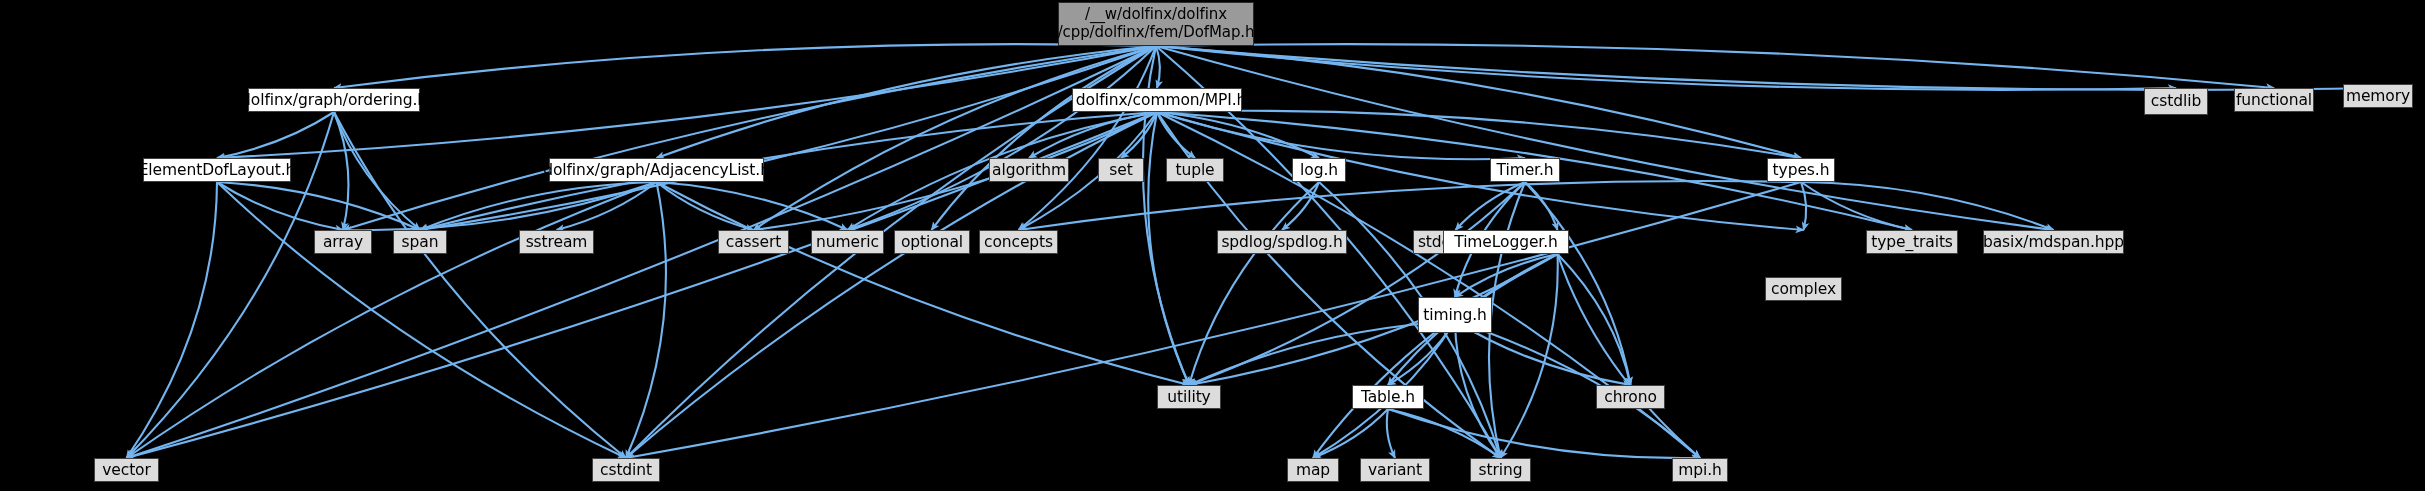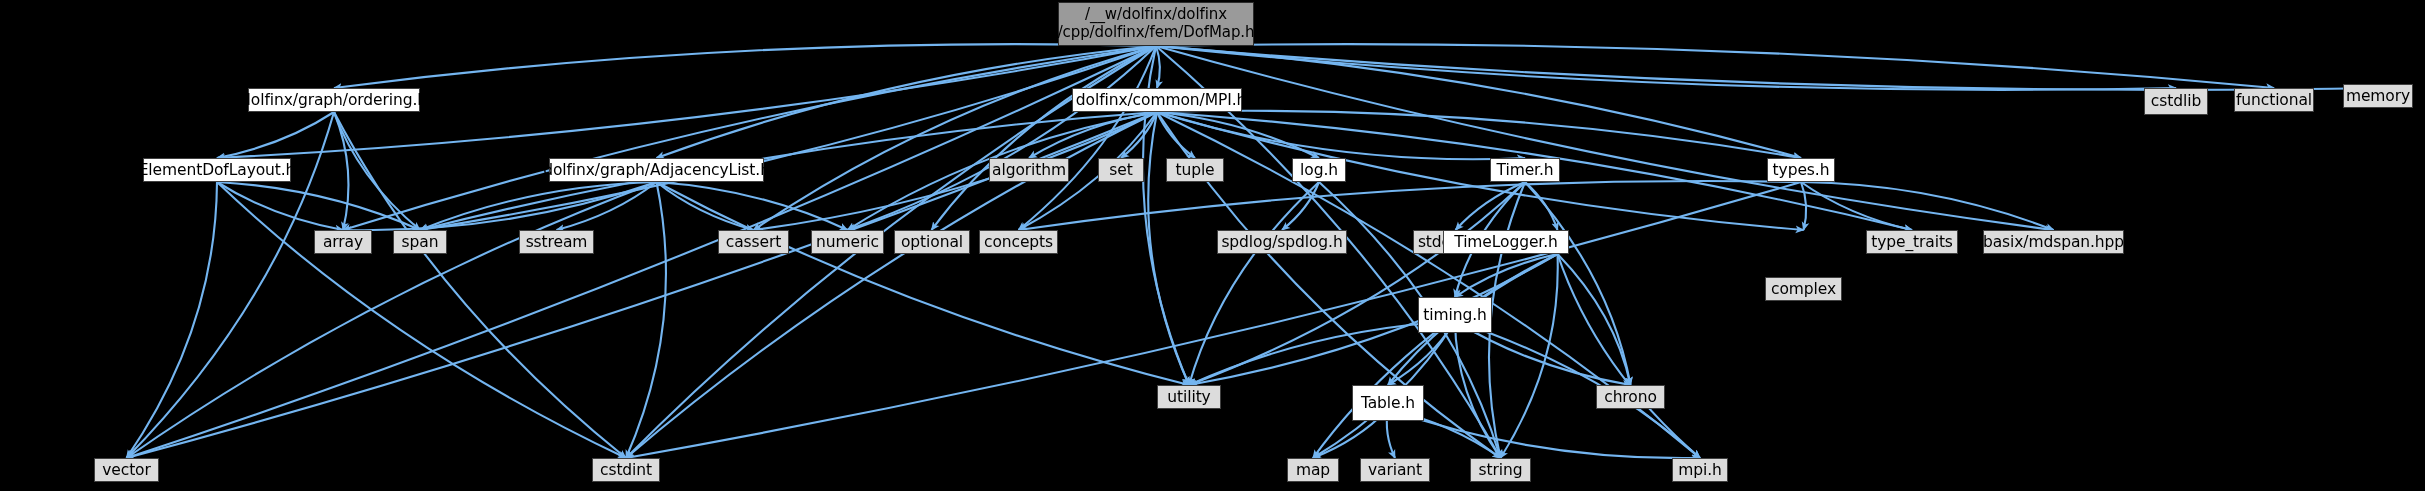--- a/index.html
+++ b/index.html
@@ -162,21 +162,21 @@
       <div class="node sys" style="left: 894px; top: 230px; width: 76px; height: 24px;"><span class="lbl">optional</span></div>
       <div class="node sys" style="left: 979px; top: 230px; width: 79px; height: 24px;"><span class="lbl">concepts</span></div>
       <div class="node sys" style="left: 1217px; top: 230px; width: 130px; height: 24px;"><span class="lbl">spdlog/spdlog.h</span></div>
       <div class="node sys" style="left: 1413px; top: 230px; width: 85px; height: 24px;"><span class="lbl">stdexcept</span></div>
       <div class="node local" style="left: 1443px; top: 230px; width: 126px; height: 24px; text-align: center;"><span class="lbl">TimeLogger.h</span></div>
       <div class="node sys" style="left: 1765px; top: 230px; width: 77px; height: 24px; margin-top: 47px;"><span class="lbl">complex</span></div>
       <div class="node sys" style="left: 1866px; top: 230px; width: 92px; height: 24px;"><span class="lbl">type_traits</span></div>
       <div class="node sys" style="left: 1983px; top: 230px; width: 141px; height: 24px;"><span class="lbl">basix/mdspan.hpp</span></div>
       <div class="node local" style="left: 1418px; top: 297px; width: 74px; height: 36px;"><span class="lbl">timing.h</span></div>
       <div class="node sys" style="left: 1157px; top: 385px; width: 64px; height: 24px;"><span class="lbl">utility</span></div>
-      <div class="node local" style="left: 1352px; top: 385px; width: 72px; height: 36px;"><span class="lbl">Table.h</span></div>
+      <div class="node local" style="left: 1352px; top: 385px; width: 72px; height: 24px;"><span class="lbl">Table.h</span></div>
       <div class="node sys" style="left: 1596px; top: 385px; width: 69px; height: 24px;"><span class="lbl">chrono</span></div>
       <div class="node sys" style="left: 94px; top: 458px; width: 65px; height: 24px;"><span class="lbl">vector</span></div>
       <div class="node sys" style="left: 592px; top: 458px; width: 68px; height: 24px;"><span class="lbl">cstdint</span></div>
       <div class="node sys" style="left: 1287px; top: 458px; width: 52px; height: 24px;"><span class="lbl">map</span></div>
       <div class="node sys" style="left: 1360px; top: 458px; width: 70px; height: 24px; align-items: center;"><span class="lbl">variant</span></div>
       <div class="node sys" style="left: 1470px; top: 458px; width: 61px; height: 24px;"><span class="lbl">string</span></div>
       <div class="node sys" style="left: 1672px; top: 458px; width: 56px; height: 24px;"><span class="lbl">mpi.h</span></div>
     </div>
 </div>
 

